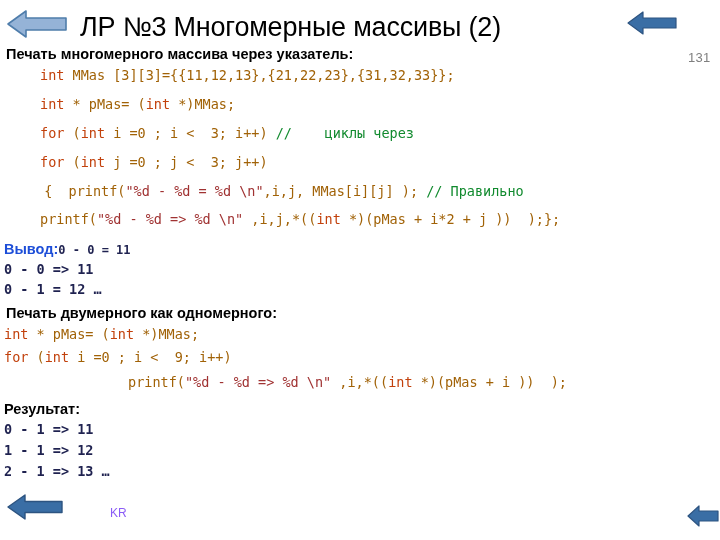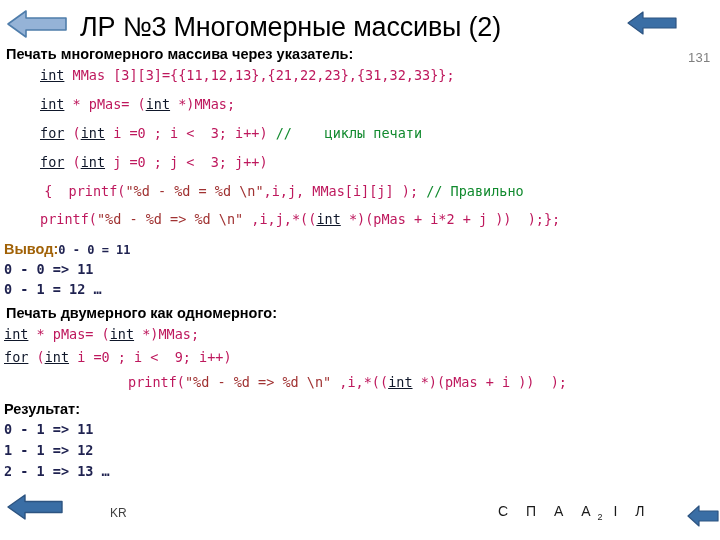--- a/index.html
+++ b/index.html
@@ -75,54 +75,54 @@
     font-family: "DejaVu Sans Mono", monospace;
     font-size: 13.5px;
     color: #808080;
   }
 
   .code.indent  { padding-left: 40px; }
   .code.indent2 { padding-left: 26px; }
   .code.flush   { padding-left: 4px; }
   .code.deep    { padding-left: 128px; }
 
-  .kw    { color: #0f172a; text-decoration: underline; }
+  .kw    { color: #c2410c; }
   .str   { color: #a03232; }
   .cmt   { color: #118a2e; }
-  .plain { color: #be185d; }
+  .plain { color: #a16207; }
 
   .out {
     font-family: "DejaVu Sans Mono", monospace;
     font-size: 13.5px;
     color: #1f2250;
     font-weight: bold;
     padding-left: 4px;
   }
   .out-label {
     font-family: "Liberation Sans", sans-serif;
     font-weight: bold;
     font-size: 14.5px;
-    color: #a16207;
+    color: #1d4ed8;
   }
   .out-inline {
     font-family: "DejaVu Sans Mono", monospace;
     font-weight: bold;
     font-size: 12px;
     color: #1f2250;
   }
 
   .row { position: absolute; left: 0; width: 720px; }
 
   
   #footer-left {
     position: absolute;
     left: 110px;
     top: 506px;
     font-size: 12px;
-    color: #404040;
+    color: #8b5cf6;
     font-family: "Liberation Sans", sans-serif;
   }
   #footer-right {
     position: absolute;
     left: 498px;
     top: 503px;
     font-size: 14px;
     color: #1a1a1a;
     font-family: "Liberation Sans", sans-serif;
     letter-spacing: 7px;
@@ -154,21 +154,21 @@
   <div id="page-number">131</div>
 
   <div id="slide-title">ЛР №3 Многомерные массивы (2)</div>
 
   <div class="row heading" style="top:46px;">Печать многомерного массива через указатель:</div>
 
   <div class="row code indent line" style="top:69px;"><span class="kw">int</span><span class="plain"> MMas [3][3]={{11,12,13},{21,22,23},{31,32,33}};</span></div>
 
   <div class="row code indent line" style="top:98px;"><span class="kw">int</span><span class="plain"> * pMas= (</span><span class="kw">int</span><span class="plain"> *)MMas;</span></div>
 
-  <div class="row code indent line" style="top:127px;"><span class="kw">for</span><span class="plain"> (</span><span class="kw">int</span><span class="plain"> i =0 ; i &lt;  3; i++) </span><span class="cmt">//    циклы печати</span></div>
+  <div class="row code indent line" style="top:127px;"><span class="kw">for</span><span class="plain"> (</span><span class="kw">int</span><span class="plain"> i =0 ; i &lt;  3; i++) </span><span class="cmt">//    циклы через</span></div>
 
   <div class="row code indent line" style="top:156px;"><span class="kw">for</span><span class="plain"> (</span><span class="kw">int</span><span class="plain"> j =0 ; j &lt;  3; j++)</span></div>
 
   <div class="row code indent2 line" style="top:185px;padding-left:36px;"><span class="plain"> {  printf(</span><span class="str">"%d - %d = %d \n"</span><span class="plain">,i,j, MMas[i][j] ); </span><span class="cmt">// Правильно</span></div>
 
   <div class="row code indent line" style="top:213px;"><span class="plain">printf(</span><span class="str">"%d - %d =&gt; %d \n"</span><span class="plain"> ,i,j,*((</span><span class="kw">int</span><span class="plain"> *)(pMas + i*2 + j ))  );};</span></div>
 
   <div class="row line" style="top:241px;padding-left:4px;"><span class="out-label">Вывод:</span><span class="out-inline">0 - 0 = 11</span></div>
 
   <div class="row out line" style="top:263px;">0 - 0 =&gt; 11</div>
@@ -189,21 +189,20 @@
   <div class="row out line" style="top:465px;">2 - 1 =&gt; 13 …</div>
 
   <span class="arrow" id="arrow-bottom-left">
     <svg viewBox="0 0 58 30" width="58" height="30">
       <polygon points="2,15 19,3 19,9.5 56,9.5 56,20.5 19,20.5 19,27" fill="#3a6ea5" stroke="#2d5481" stroke-width="1.4" stroke-linejoin="round"></polygon>
     </svg>
   </span>
 
   <div id="footer-left">KR</div>
 
-  <div id="footer-right"><span>С П А А</span><sub>2</sub><span> I Л</span></div>
 
   <span class="arrow" id="arrow-bottom-right">
     <svg viewBox="0 0 34 26" width="34" height="26">
       <polygon points="2,13 13,3 13,8 32,8 32,18 13,18 13,23" fill="#3a6ea5" stroke="#2d5481" stroke-width="1.2" stroke-linejoin="round"></polygon>
     </svg>
   </span>
 
 </div>
 
 </body></html>

